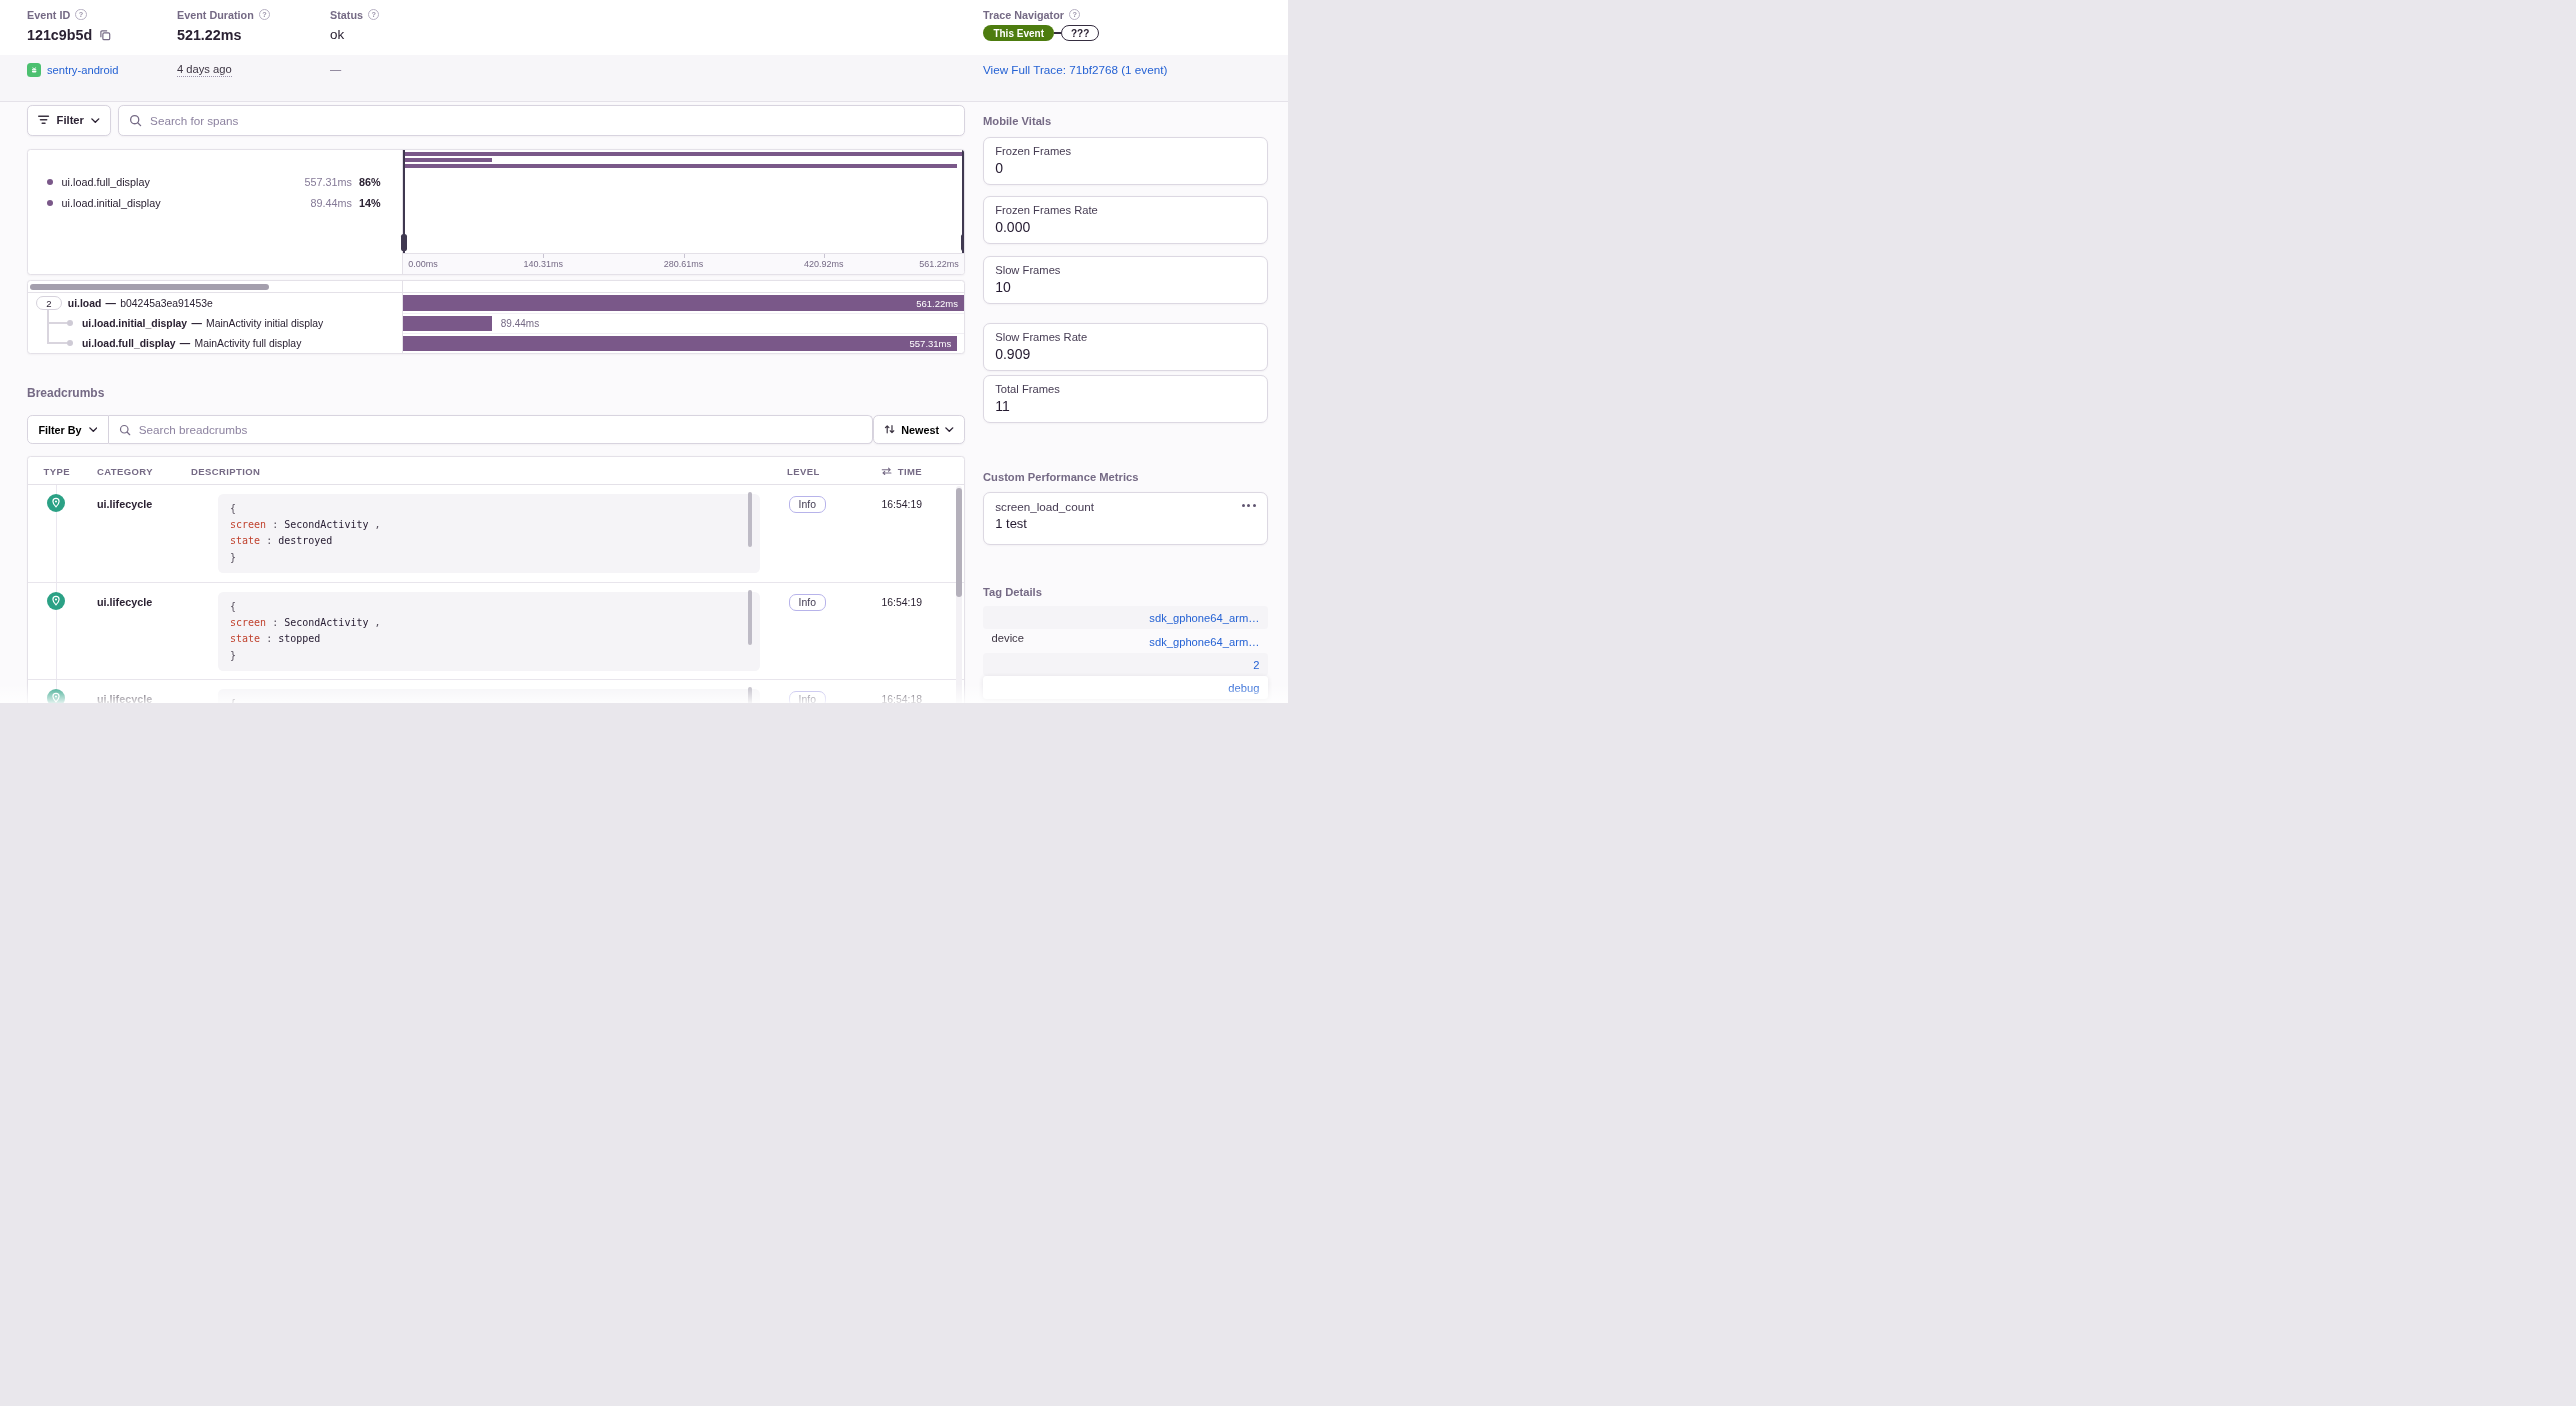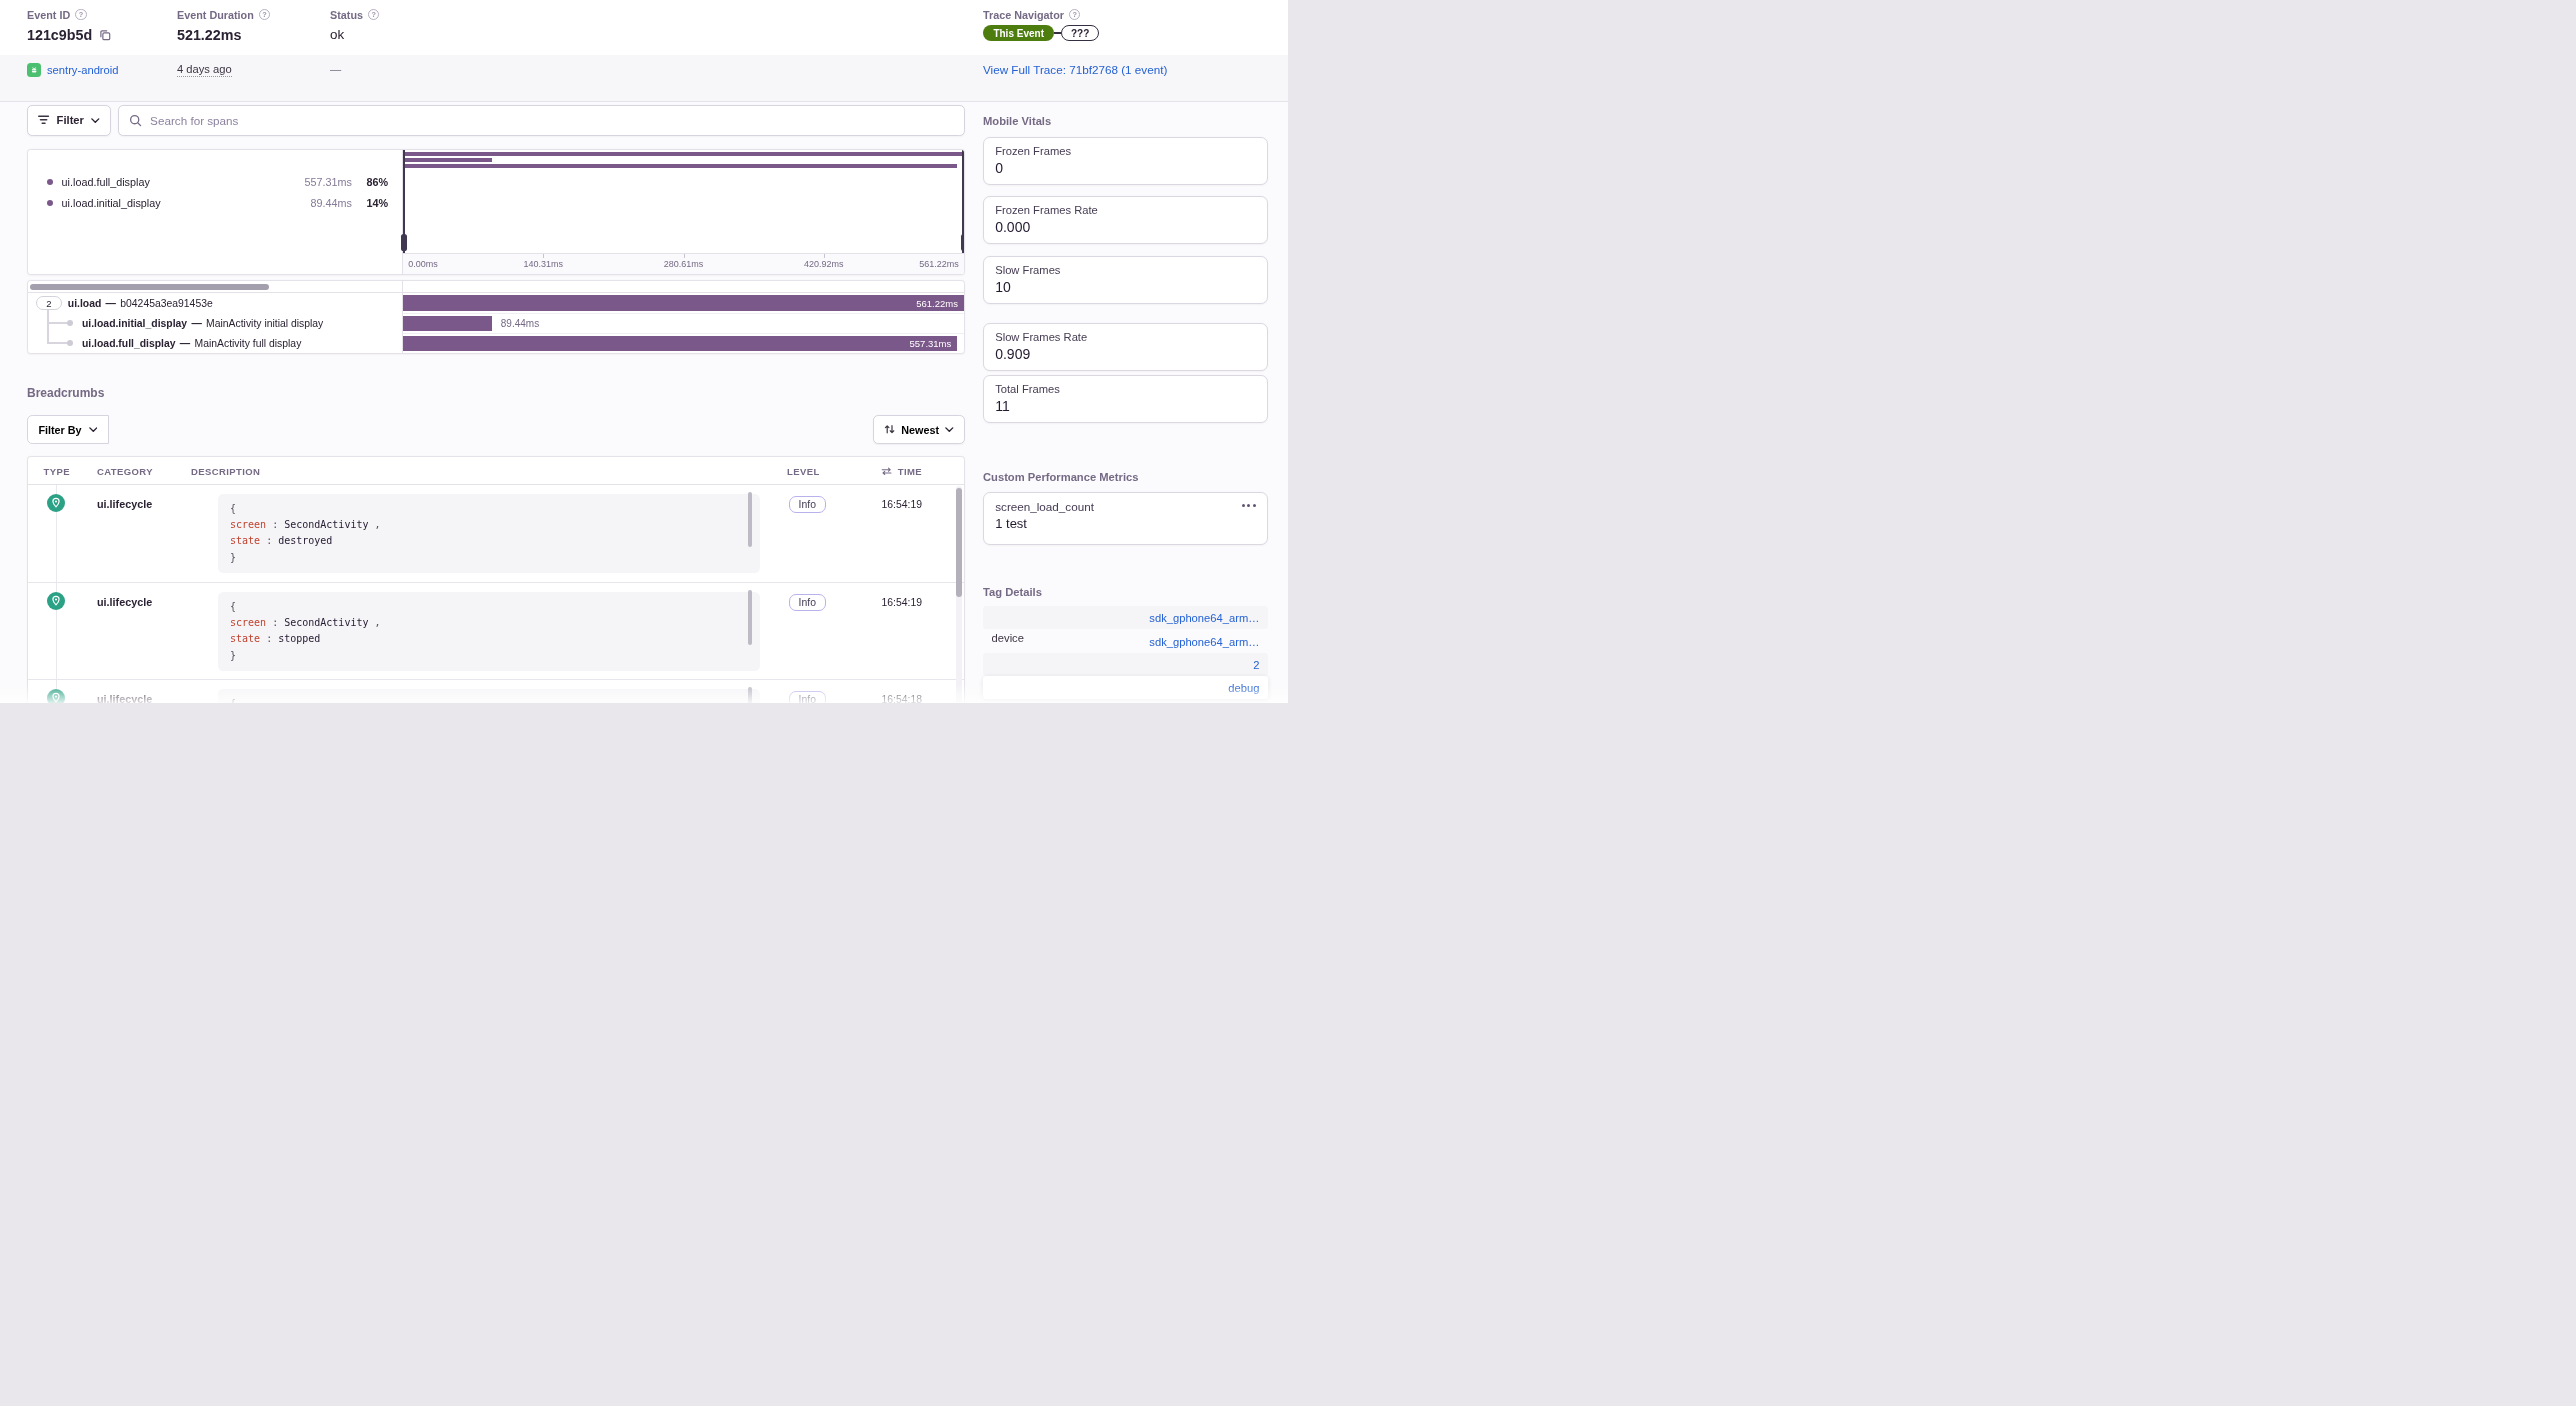--- a/index.html
+++ b/index.html
@@ -41,21 +41,21 @@
   .icn-dark { color:#3c3442; display:inline-flex; }
   .chev { width:8.6px; height:5.2px; }
   
   .panel { position:absolute; background:#fff; border:0.9px solid #e4e1e8; border-radius:3.5px; box-shadow:0 0.9px 1.7px rgba(43,34,51,.04); }
   .spans-panel { left:0; top:47px; width:938px; height:126px; display:flex; flex-direction:row; overflow:hidden; }
   .legend { width:375px; border-right:0.9px solid #e4e1e8; padding-top:21px; }
   .legend-row { display:flex; align-items:center; height:21px; padding:0 14px 0 19px; font-size:10.8px; }
   .ldot { width:6px; height:6px; border-radius:50%; background:#7a5889; margin-right:8.6px; flex:none; }
   .lname { color:#2b2233; }
   .ldur { margin-left:auto; color:#857a97; }
-  .lpct { width:29px; text-align:right; font-weight:600; color:#2b2233; margin-left:7px; }
+  .lpct { width:29px; text-align:left; font-weight:600; color:#2b2233; margin-left:7px; }
   .mini-col { flex:1; display:flex; flex-direction:column; }
   .minimap { position:relative; height:104px; }
   .mbar { position:absolute; left:0; height:4.3px; background:#7a5889; }
   .handle-line { position:absolute; top:0; bottom:0; width:1.7px; background:#3f3850; }
   .handle-grip { position:absolute; bottom:2.6px; width:5.2px; height:16.4px; border-radius:2.6px; background:#3f3850; }
   .axis { position:relative; height:21px; border-top:0.9px solid #e4e1e8; background:#faf9fc; font-size:9px; color:#756a85; }
   .tick { position:absolute; top:0; width:0.9px; height:4.3px; background:#c9c4d2; }
   .axlab { position:absolute; top:5.2px; }
   
   .tree-panel { left:0; top:178px; width:938px; height:74px; display:flex; overflow:hidden; }
@@ -321,20 +321,29 @@
 
     <div class="sec-title bc-title">Breadcrumbs</div>
 
     <div class="bc-controls">
       <button class="filterby">
         <span>Filter By</span>
         <svg class="chev" viewBox="0 0 10 6">
             <path d="M1 1l4 4 4-4" fill="none" stroke="#2b2233" stroke-width="1.6" stroke-linecap="round"></path>
           </svg>
       </button>
+      <div class="searchbox bc-search">
+        <span class="icn">
+          <svg width="12" height="12" viewBox="0 0 16 16">
+              <circle cx="7" cy="7" r="5" fill="none" stroke="currentColor" stroke-width="1.6"></circle>
+              <path d="M11 11l3.3 3.3" stroke="currentColor" stroke-width="1.6" stroke-linecap="round"></path>
+            </svg>
+        </span>
+        <input type="text" placeholder="Search breadcrumbs" style="">
+      </div>
       <button class="sortbtn">
         <span class="icn-dark">
           <svg width="11.2" height="10.4" viewBox="0 0 14 12">
               <g stroke="currentColor" stroke-width="1.5" stroke-linecap="round" stroke-linejoin="round" fill="none">
                 <path d="M4 10.5V1.8M4 1.8L1.8 4M4 1.8L6.2 4"></path>
                 <path d="M10 1.5v8.7m0 0L7.8 8M10 10.2L12.2 8"></path>
               </g>
             </svg>
         </span>
         <span>Newest</span>

